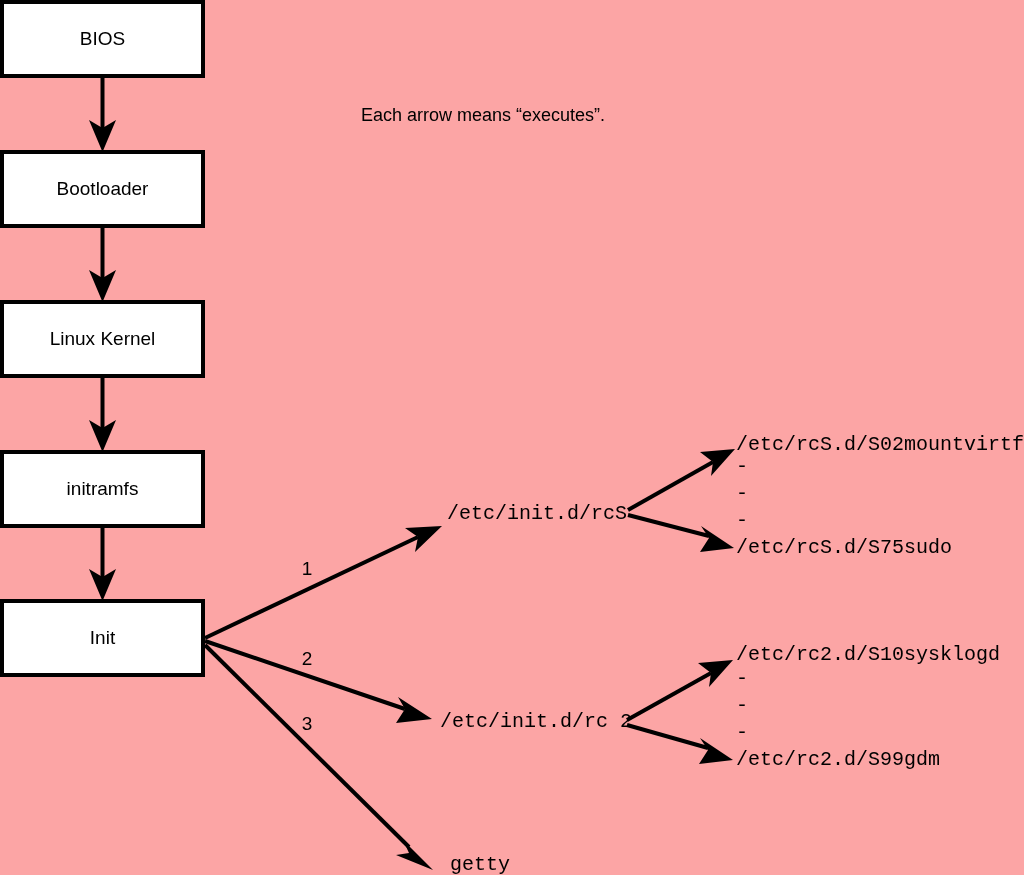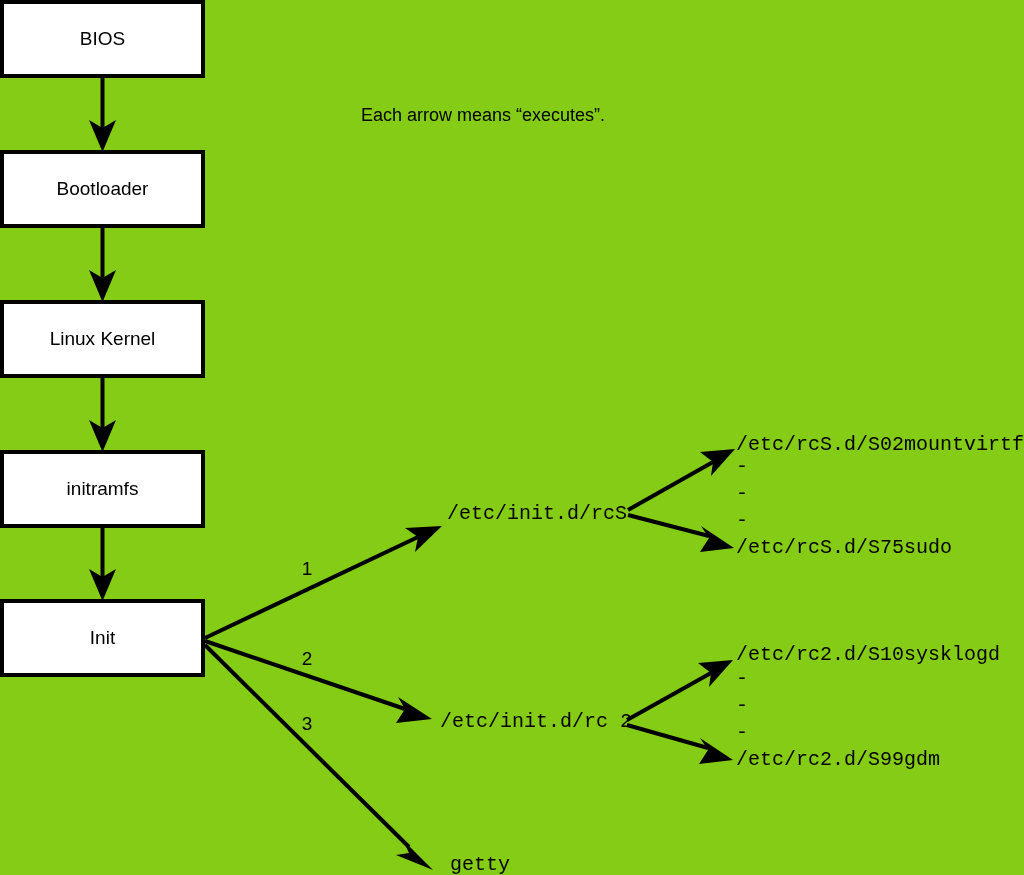--- a/index.html
+++ b/index.html
@@ -4,21 +4,21 @@
 <style>
   html, body {
     margin: 0;
     padding: 0;
     background: #ffffff;
   }
   #canvas {
     position: relative;
     width: 1024px;
     height: 875px;
-    background: #84cc16;
+    background: #fca5a5;
     overflow: hidden;
     font-family: "Liberation Sans", sans-serif;
   }
   svg.diagram {
     position: absolute;
     left: 0;
     top: 0;
     width: 1024px;
     height: 875px;
   }

